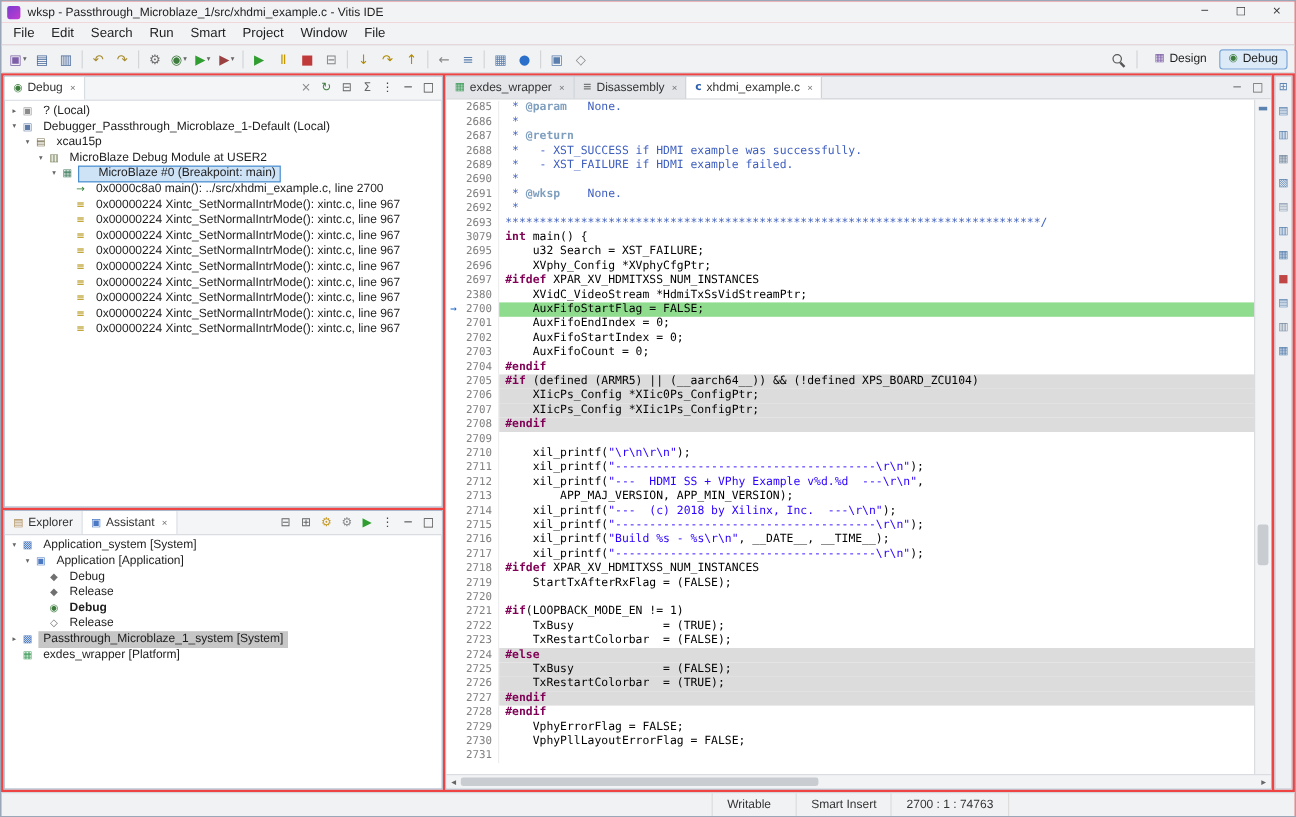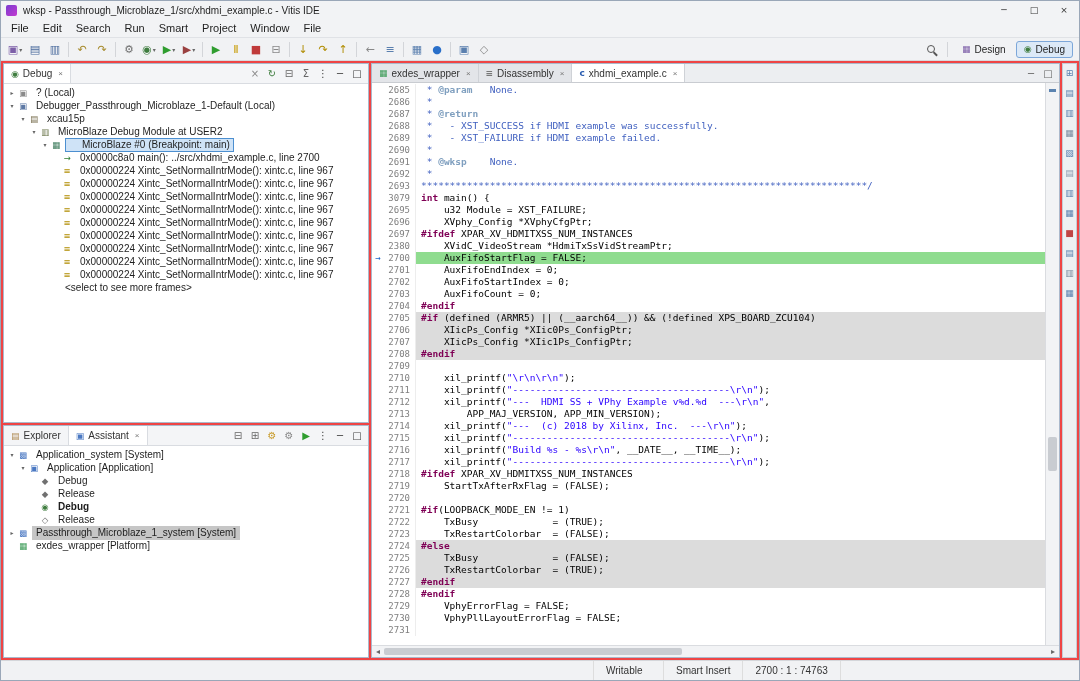--- a/index.html
+++ b/index.html
@@ -296,24 +296,20 @@
             <div class="trow" style="padding-left: 47px;">
               <span class="exp"></span>
               <span class="ticon" style="color: rgb(176, 140, 0);">≡</span>
               <span class="tlabel">0x00000224 Xintc_SetNormalIntrMode(): xintc.c, line 967</span>
             </div>
             <div class="trow" style="padding-left: 47px;">
               <span class="exp"></span>
               <span class="ticon" style="color: rgb(176, 140, 0);">≡</span>
               <span class="tlabel">0x00000224 Xintc_SetNormalIntrMode(): xintc.c, line 967</span>
             </div>
-            <div class="trow" style="padding-left: 47px;">
-              <span class="exp"></span>
-              <span class="tlabel">&lt;select to see more frames&gt;</span>
-            </div>
           </div>
       </div>
 
       <div class="panel explorer-panel">
         <div class="panel-header">
           <div class="vtabs" id="assistant-tabs">
               <span class="view-tab">
                 <span class="vt-icon" style="color: rgb(176, 141, 87);">▤</span>
                 <span>Explorer</span>
               </span>
@@ -411,21 +407,21 @@
             <div class="cl"><span class="mk"></span><span class="ln">2685</span><span class="cd"><span class="sy-c"> * </span><span class="sy-t">@param</span><span class="sy-c">   None.</span></span></div>
             <div class="cl"><span class="mk"></span><span class="ln">2686</span><span class="cd"><span class="sy-c"> *</span></span></div>
             <div class="cl"><span class="mk"></span><span class="ln">2687</span><span class="cd"><span class="sy-c"> * </span><span class="sy-t">@return</span></span></div>
             <div class="cl"><span class="mk"></span><span class="ln">2688</span><span class="cd"><span class="sy-c"> *   - XST_SUCCESS if HDMI example was successfully.</span></span></div>
             <div class="cl"><span class="mk"></span><span class="ln">2689</span><span class="cd"><span class="sy-c"> *   - XST_FAILURE if HDMI example failed.</span></span></div>
             <div class="cl"><span class="mk"></span><span class="ln">2690</span><span class="cd"><span class="sy-c"> *</span></span></div>
             <div class="cl"><span class="mk"></span><span class="ln">2691</span><span class="cd"><span class="sy-c"> * </span><span class="sy-t">@wksp</span><span class="sy-c">    None.</span></span></div>
             <div class="cl"><span class="mk"></span><span class="ln">2692</span><span class="cd"><span class="sy-c"> *</span></span></div>
             <div class="cl"><span class="mk"></span><span class="ln">2693</span><span class="cd"><span class="sy-c">******************************************************************************/</span></span></div>
             <div class="cl"><span class="mk"></span><span class="ln">3079</span><span class="cd"><span class="sy-k">int</span><span class="sy-p"> main() {</span></span></div>
-            <div class="cl"><span class="mk"></span><span class="ln">2695</span><span class="cd"><span class="sy-p">    u32 Module = XST_FAILURE;</span></span></div>
+            <div class="cl"><span class="mk"></span><span class="ln">2695</span><span class="cd"><span class="sy-p">    u32 Search = XST_FAILURE;</span></span></div>
             <div class="cl"><span class="mk"></span><span class="ln">2696</span><span class="cd"><span class="sy-p">    XVphy_Config *XVphyCfgPtr;</span></span></div>
             <div class="cl"><span class="mk"></span><span class="ln">2697</span><span class="cd"><span class="sy-d">#ifdef</span><span class="sy-p"> XPAR_XV_HDMITXSS_NUM_INSTANCES</span></span></div>
             <div class="cl"><span class="mk"></span><span class="ln">2380</span><span class="cd"><span class="sy-p">    XVidC_VideoStream *HdmiTxSsVidStreamPtr;</span></span></div>
             <div class="cl"><span class="mk ip">→</span><span class="ln">2700</span><span class="cd cur"><span class="sy-p">    AuxFifoStartFlag = FALSE;</span></span></div>
             <div class="cl"><span class="mk"></span><span class="ln">2701</span><span class="cd"><span class="sy-p">    AuxFifoEndIndex = 0;</span></span></div>
             <div class="cl"><span class="mk"></span><span class="ln">2702</span><span class="cd"><span class="sy-p">    AuxFifoStartIndex = 0;</span></span></div>
             <div class="cl"><span class="mk"></span><span class="ln">2703</span><span class="cd"><span class="sy-p">    AuxFifoCount = 0;</span></span></div>
             <div class="cl"><span class="mk"></span><span class="ln">2704</span><span class="cd"><span class="sy-d">#endif</span></span></div>
             <div class="cl"><span class="mk"></span><span class="ln">2705</span><span class="cd inact"><span class="sy-d">#if</span><span class="sy-p"> (defined (ARMR5) || (__aarch64__)) &amp;&amp; (!defined XPS_BOARD_ZCU104)</span></span></div>
             <div class="cl"><span class="mk"></span><span class="ln">2706</span><span class="cd inact"><span class="sy-p">    XIicPs_Config *XIic0Ps_ConfigPtr;</span></span></div>

